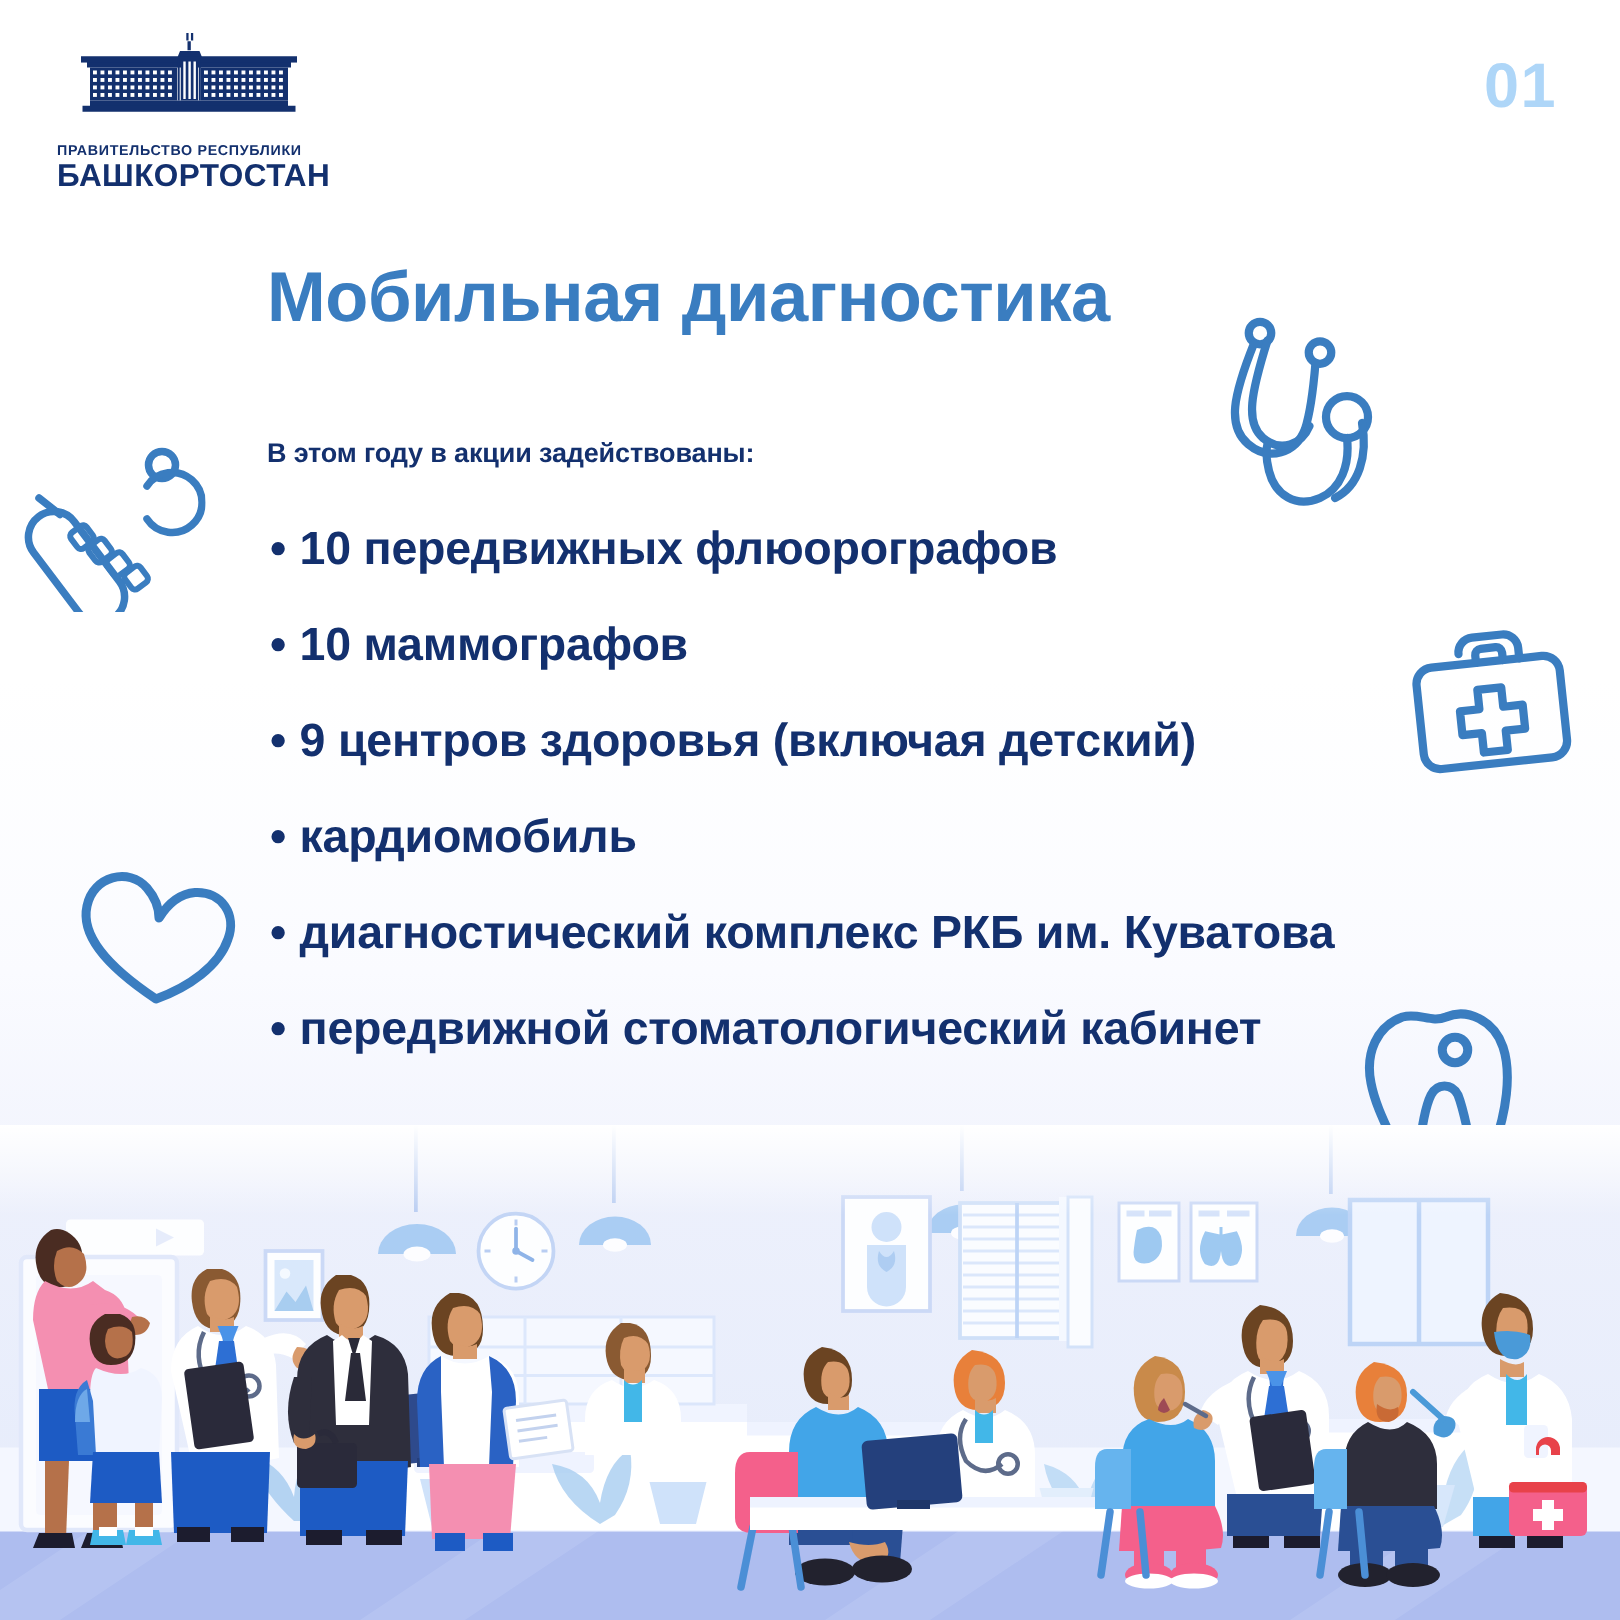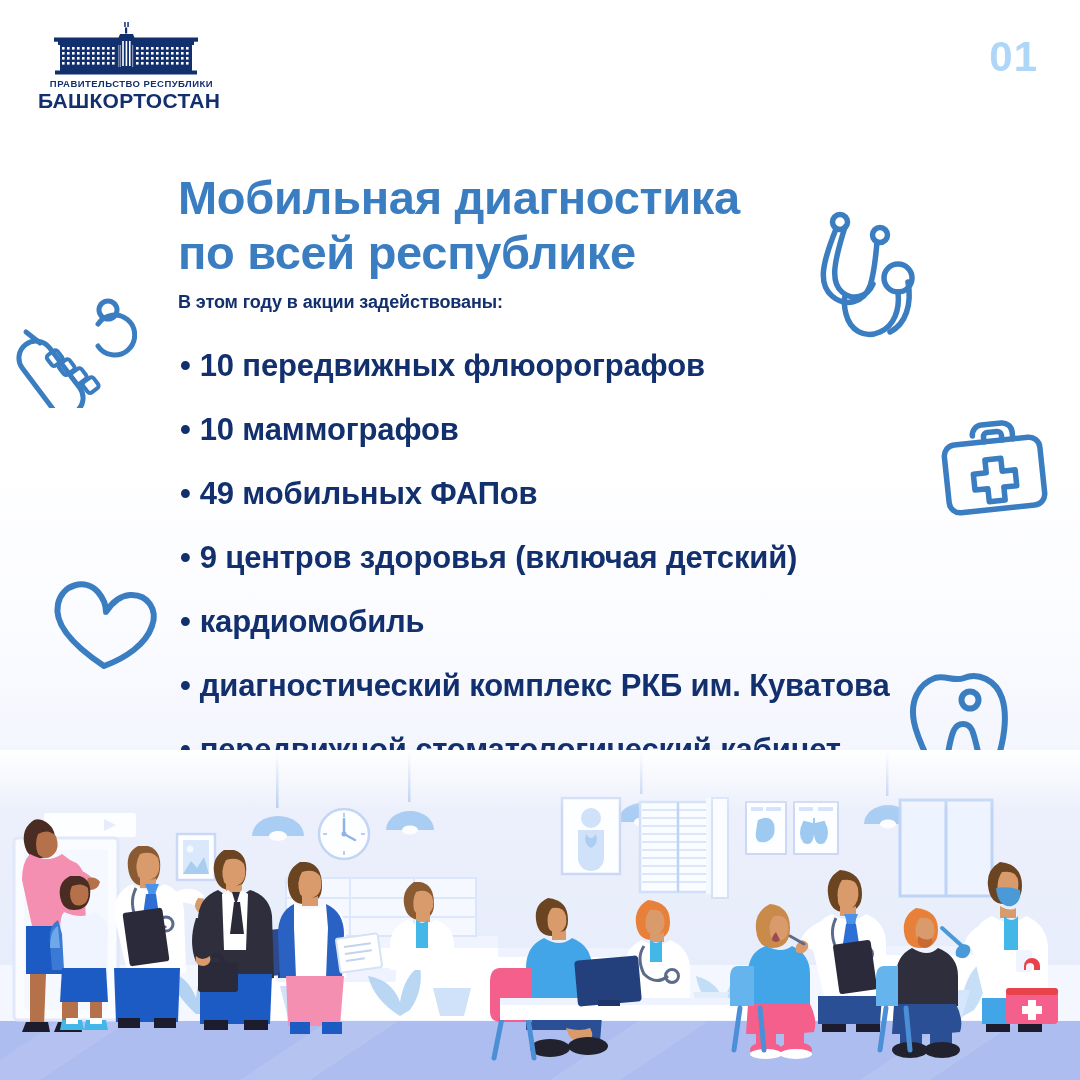--- a/index.html
+++ b/index.html
@@ -11,21 +11,21 @@
   #slide{
     position:relative;width:1080px;height:1080px;overflow:hidden;
     background:linear-gradient(180deg,#ffffff 0%,#ffffff 42%,#fafbff 60%,#f2f4fd 72%,#eef1fc 78%);
   }
 
   
   #logo{position:absolute;left:38px;top:20px;width:175px;}
   #emblem{display:block;margin:0 auto;}
   .logo-line1{
     font-size:9.5px;font-weight:bold;letter-spacing:.45px;
-    color:#13306e;text-align:right;margin-top:2px;white-space:nowrap;
+    color:#13306e;text-align:left;margin-top:19px;white-space:nowrap;
   }
   .logo-line2{
     font-size:21px;font-weight:bold;letter-spacing:.3px;
     color:#13306e;text-align:left;line-height:1;margin-top:1px;white-space:nowrap;
   }
 
   
   #pagenum{
     position:absolute;right:42px;top:36px;
     font-size:42px;font-weight:bold;color:#aed6f8;letter-spacing:1px;line-height:1;
@@ -185,28 +185,27 @@
         <rect x="75.6" y="21" width="1.6" height="25"></rect>
         <rect x="79" y="21" width="1.6" height="25"></rect>
       </g>
     </svg>
     <div class="logo-line1">ПРАВИТЕЛЬСТВО РЕСПУБЛИКИ</div>
     <div class="logo-line2">БАШКОРТОСТАН</div>
   </div>
 
   <div id="pagenum">01</div>
 
-  <h1 id="title"><span>Мобильная диагностика</span><br><span>по всей республике</span></h1>
+  <h1 id="title"><span>Мобильная диагностика</span><br></h1>
 
   <div id="intro">В этом году в акции задействованы:</div>
 
   <div id="bullets">
     <div class="bullet"><span class="dot">•</span><span>10 передвижных флюорографов</span></div>
     <div class="bullet"><span class="dot">•</span><span>10 маммографов</span></div>
-    <div class="bullet"><span class="dot">•</span><span>49 мобильных ФАПов</span></div>
     <div class="bullet"><span class="dot">•</span><span>9 центров здоровья (включая детский)</span></div>
     <div class="bullet"><span class="dot">•</span><span>кардиомобиль</span></div>
     <div class="bullet"><span class="dot">•</span><span>диагностический комплекс РКБ им. Куватова</span></div>
     <div class="bullet"><span class="dot">•</span><span>передвижной стоматологический кабинет</span></div>
   </div>
 
   <svg class="decor" id="dec-thermo" width="125" height="120" viewBox="0 0 125 120" fill="none" stroke="#3a7dc0" stroke-width="5" stroke-linecap="round" stroke-linejoin="round">
     <circle cx="96" cy="22" r="9"></circle>
     <path d="M86 58 a20 20 0 1 0 0 -22"></path>
     <path d="M14 44 L28 55"></path>

